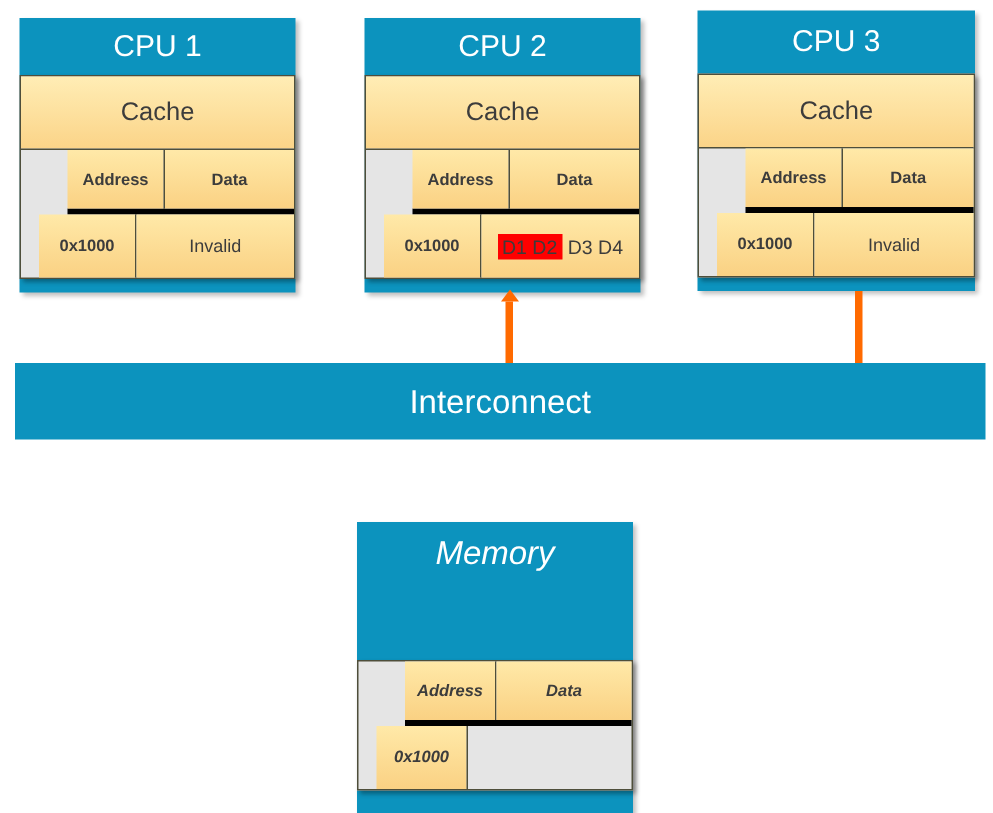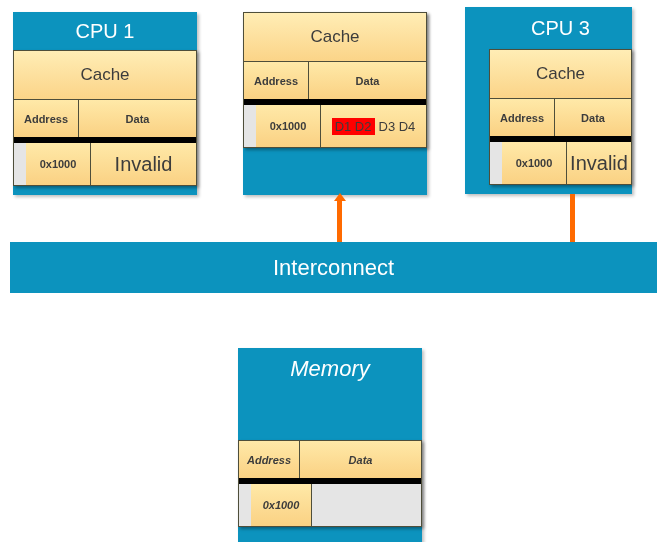--- a/index.html
+++ b/index.html
@@ -16,21 +16,21 @@
   
   .block {
     position: absolute;
     background: #0C93BE;
     display: flex;
     flex-direction: column;
     box-shadow: 2px 2px 3px rgba(0,0,0,0.25);
   }
   .cpu1 { left: 13px;  top: 12px; width: 184px; height: 183px; }
   .cpu2 { left: 243px; top: 12px; width: 184px; height: 183px; }
-  .cpu3 { left: 465px; top: 7px;  width: 167px; height: 187px; padding-left: 24px; }
+  .cpu3 { left: 465px; top: 7px;  width: 185px; height: 187px; }
   .memory-block { left: 238px; top: 348px; width: 184px; height: 242px; font-style: italic; }
 
   .block-title {
     color: #ffffff;
     font-size: 20px;
     text-align: center;
     display: flex;
     align-items: center;
     justify-content: center;
     height: 38px;
@@ -56,34 +56,34 @@
     height: 49px;
     background: linear-gradient(180deg, #FFEDB5 0%, #FBD488 100%);
     border-bottom: 1px solid #4E4E3A;
     display: flex;
     align-items: center;
     justify-content: center;
     font-size: 17px;
     color: #3C3C3C;
   }
   .tbl-row { display: flex; }
-  .tbl-row.header-row { height: 43px; border-bottom: 6px solid #000000; }
+  .tbl-row.header-row { height: 43px; border-bottom: 4px solid #000000; margin-left: 31px; }
   .tbl-row.value-row  { height: 42px; }
   .cell {
     background: linear-gradient(180deg, #FFE9A8 0%, #FAD183 100%);
     display: flex;
     align-items: center;
     justify-content: center;
     color: #3C3C3C;
   }
   .cell.addr { width: 65px; border-right: 1px solid #4E4E3A; flex: 0 0 auto; }
   .cell.data { flex: 1 1 auto; }
   .header-row .cell { font-size: 11px; font-weight: 700; }
   .value-row .cell.addr { font-size: 11px; font-weight: 700; margin-left: 12px; }
-  .value-row .cell.data { font-size: 20px; }
+  .value-row .cell.data { font-size: 12px; }
   .cpu2 .value-row .cell.data { font-size: 13px; }
 
   
   .memory-block .cell.addr { width: 61px; }
   .memory-block .tbl-row.header-row { height: 43px; }
   .memory-block .tbl-row.value-row  { height: 42px; }
   .memory-block .value-row .cell.data { font-size: 17px; }
 
   
   .hl {
@@ -150,20 +150,21 @@
         <div class="cell addr">0x1000</div>
         <div class="cell data">
 
           <span class="rest">Invalid</span>
         </div>
       </div>
     </div>
   </div>
 
   <div class="block cpu2">
+    <div class="block-title">CPU 2</div>
     <div class="cache-table">
       <div class="cache-header">Cache</div>
       <div class="tbl-row header-row">
         <div class="cell addr">Address</div>
         <div class="cell data">Data</div>
       </div>
       <div class="tbl-row value-row">
         <div class="cell addr">0x1000</div>
         <div class="cell data">
           <span class="hl">D1 D2</span>

